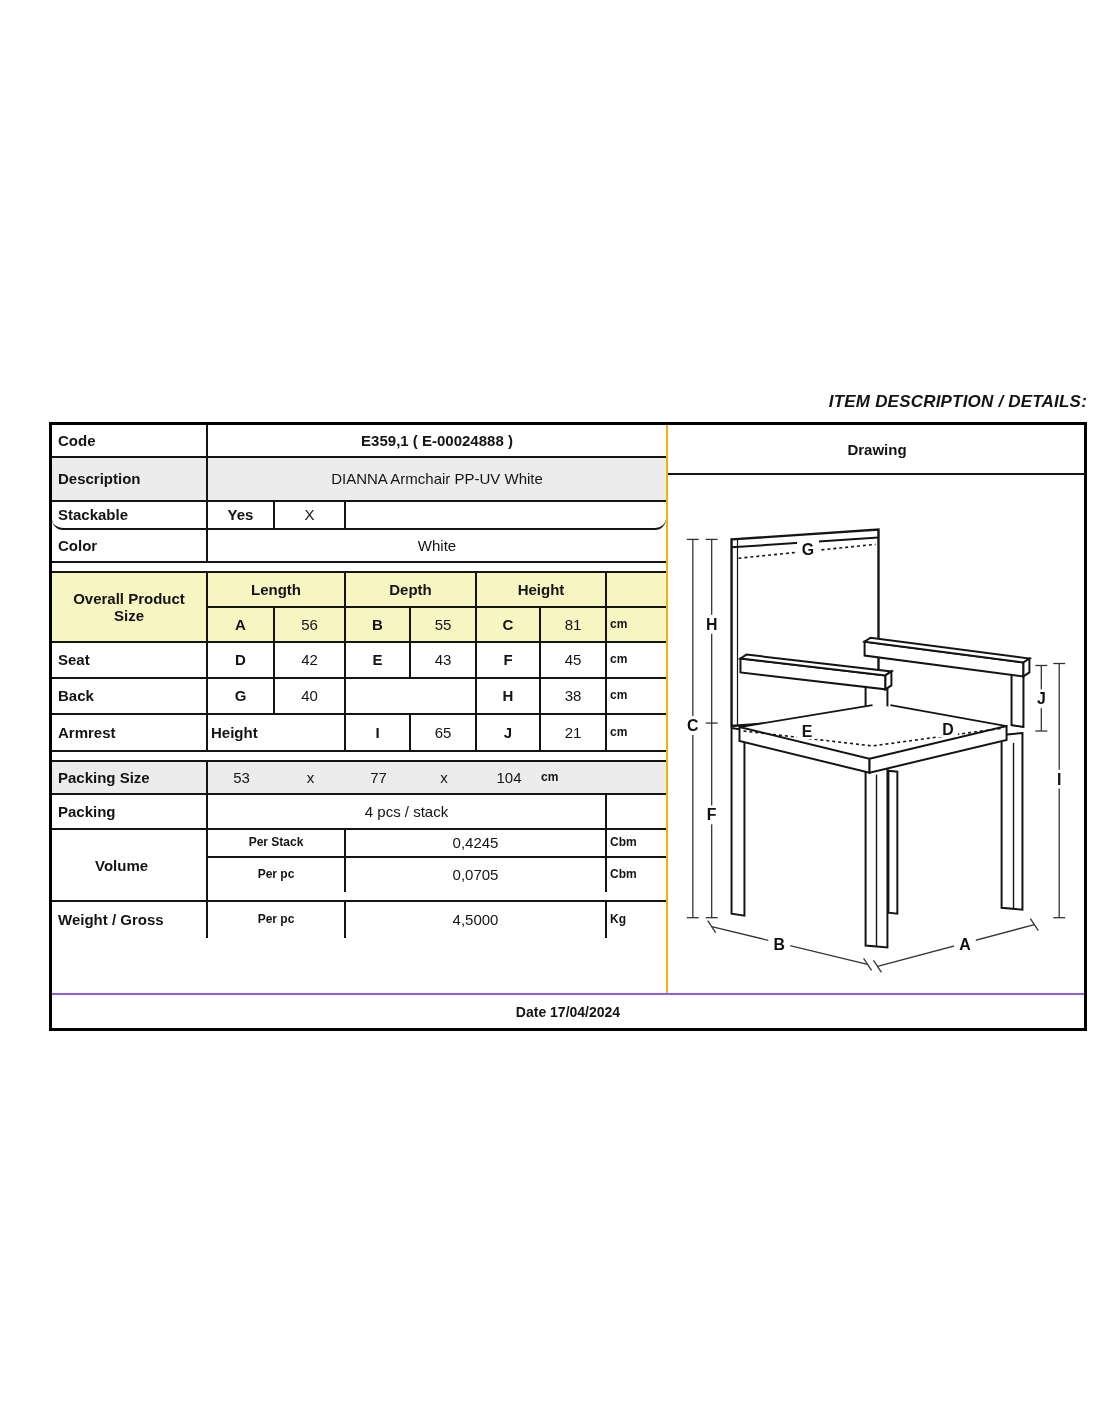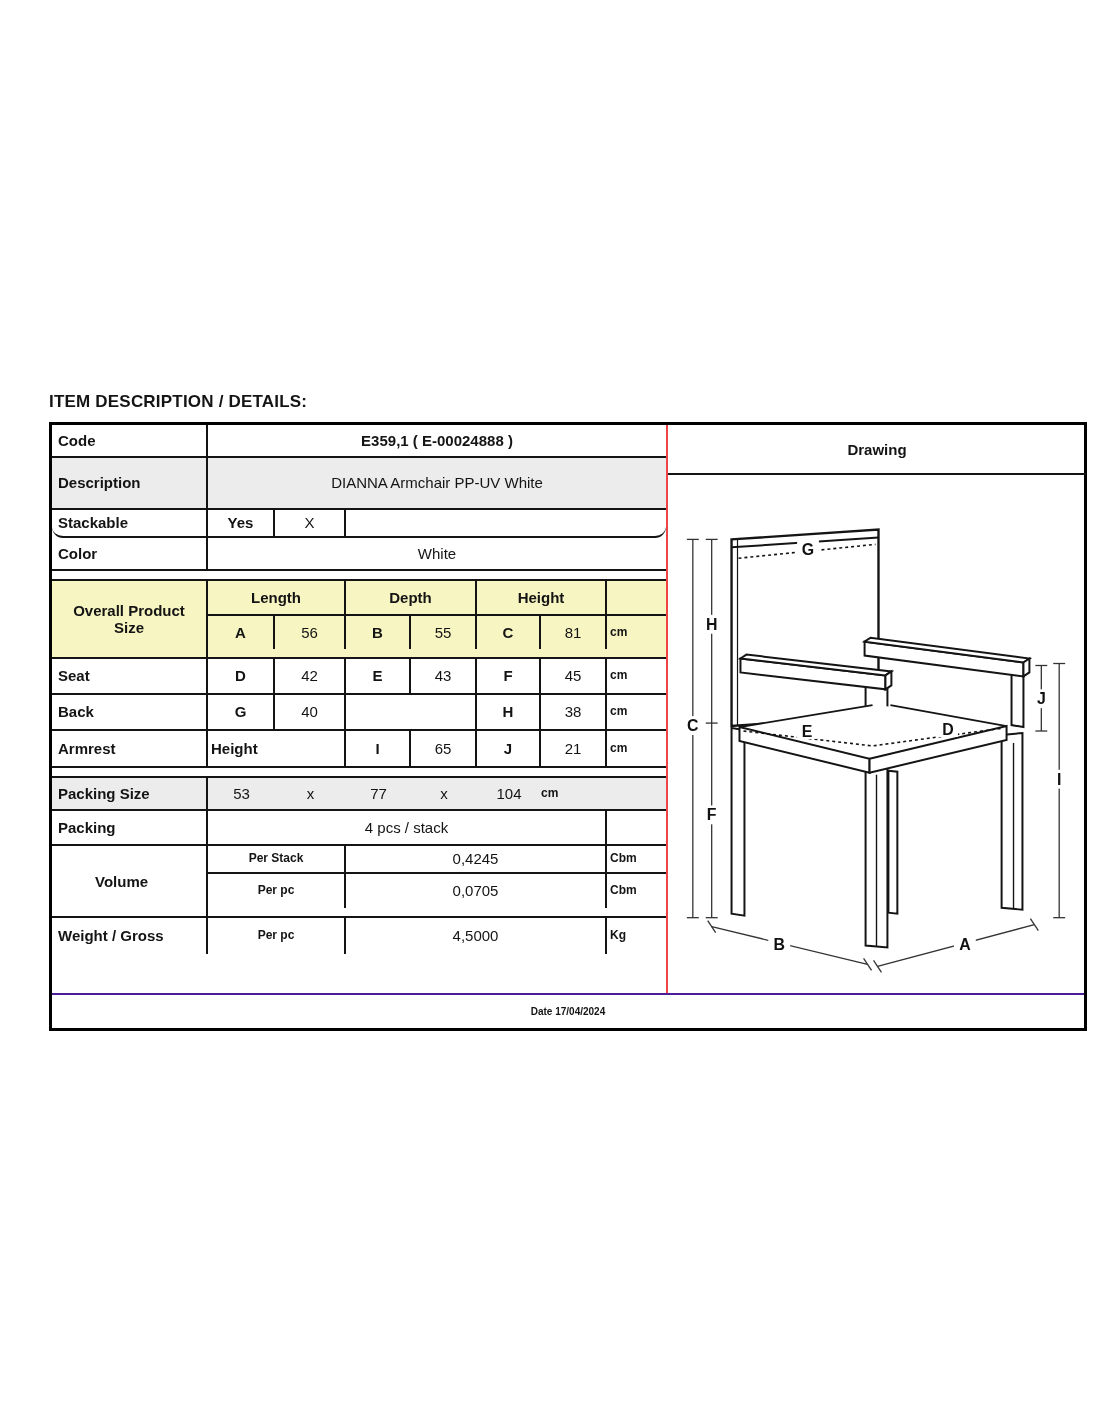--- a/index.html
+++ b/index.html
@@ -1,49 +1,49 @@
 <!DOCTYPE html>
 <html><head>
 <meta charset="utf-8">
 <style>
   * { margin:0; padding:0; box-sizing:border-box; }
   html,body { background:#ffffff; }
   body { font-family:"Liberation Sans","DejaVu Sans",sans-serif; color:#141414; }
   .page { position:relative; width:1100px; height:1422px; background:#ffffff; overflow:hidden; }
   .content { position:absolute; left:49px; top:392px; width:1038px; }
-  .doc-title { text-align:left; font-weight:bold; font-size:17px; letter-spacing:.2px; margin-bottom:10px; }
+  .doc-title { text-align:right; font-weight:bold; font-size:17px; letter-spacing:.2px; margin-bottom:10px;font-style:italic; }
   .sheet { border:3px solid #000; background:#fff; width:1038px; }
   .main { display:flex; }
-  .left { width:616px; border-right:2px solid #ef4444; }
+  .left { width:616px; border-right:2px solid #eab308; }
   .lrow { display:grid; grid-template-columns:156px 67px 71px 65px 66px 64px 66px 59px; border-bottom:2px solid #141414; }
   .c { border-right:2px solid #141414; display:flex; align-items:center; justify-content:center; font-size:15px; overflow:hidden; line-height:1.15; }
   .c.last { border-right:none; }
   .lbl { justify-content:flex-start; padding-left:6px; font-weight:bold; }
   .b { font-weight:bold; }
   .sm { font-size:12px; font-weight:bold; }
   .unit { justify-content:flex-start; padding-left:3px; font-size:12px; font-weight:bold; }
   .gray { background:#ececec; }
   .yellow { background:#f7f5c2; }
   .gap { height:10px; border-bottom:2px solid #141414; background:#fff; }
-  .h33 { height:33px; } .h40 { height:52px; } .h34 { height:28px;border-radius:11px; }
+  .h33 { height:33px; } .h40 { height:44px; } .h34 { height:28px;border-radius:11px; }
   .h36 { height:36px; } .h37 { height:37px; } .h35 { height:35px; }
   .block { display:flex; border-bottom:2px solid #141414; }
   .block .blabel { width:156px; border-right:2px solid #141414; display:flex; align-items:center; justify-content:center; text-align:center; font-weight:bold; font-size:15px; padding:0 6px; }
   .block .blabel.left { justify-content:flex-start; text-align:left;padding-left:43px; }
   .inner { width:458px; }
   .subrow { display:grid; grid-template-columns:67px 71px 65px 66px 64px 66px 59px; }
   .subrow.divided { border-bottom:2px solid #141414; }
   .vrow { display:grid; grid-template-columns:138px 261px 59px; }
   .vrow.divided { border-bottom:2px solid #141414; }
   .spread { display:grid; grid-template-columns:67px 71px 65px 66px 64px 66px 59px; grid-column:2 / span 7; }
   .spread .c { border-right:none; }
   .drawing-col { width:420px; display:flex; flex-direction:column; }
   .drawing-header { height:50px; border-bottom:2px solid #141414; display:flex; align-items:center; justify-content:center; font-weight:bold; font-size:15px; }
   .drawing-body { height:518px; position:relative; }
-  .date-row { border-top:2px solid #4c1d95; height:35px; display:flex; align-items:center; justify-content:center; font-weight:bold; font-size:10px; }
+  .date-row { border-top:2px solid #8b5cf6; height:35px; display:flex; align-items:center; justify-content:center; font-weight:bold; font-size:14px; }
   svg text { font-family:"Liberation Sans","DejaVu Sans",sans-serif; font-weight:bold; font-size:16px; fill:#111; text-anchor:middle; }
 </style>
 </head>
 <body>
 
 <div class="page">
   <div class="content">
 
     <div class="doc-title">ITEM DESCRIPTION / DETAILS:</div>
 
@@ -70,21 +70,21 @@
           </div>
 
 
           <div class="lrow h33">
             <div class="c lbl">Color</div>
             <div class="c last" style="grid-column:2 / span 7">White</div>
           </div>
 
           <div class="gap"></div>
 
-          <div class="block yellow" style="height:78px">
+          <div class="block yellow" style="height:70px">
             <div class="blabel">Overall Product Size</div>
             <div class="inner">
               <div class="subrow divided" style="height:35px">
                 <div class="c b" style="grid-column:1 / span 2">Length</div>
                 <div class="c b" style="grid-column:3 / span 2">Depth</div>
                 <div class="c b" style="grid-column:5 / span 2">Height</div>
                 <div class="c last"></div>
               </div>
               <div class="subrow" style="height:33px">
                 <div class="c b">A</div>

